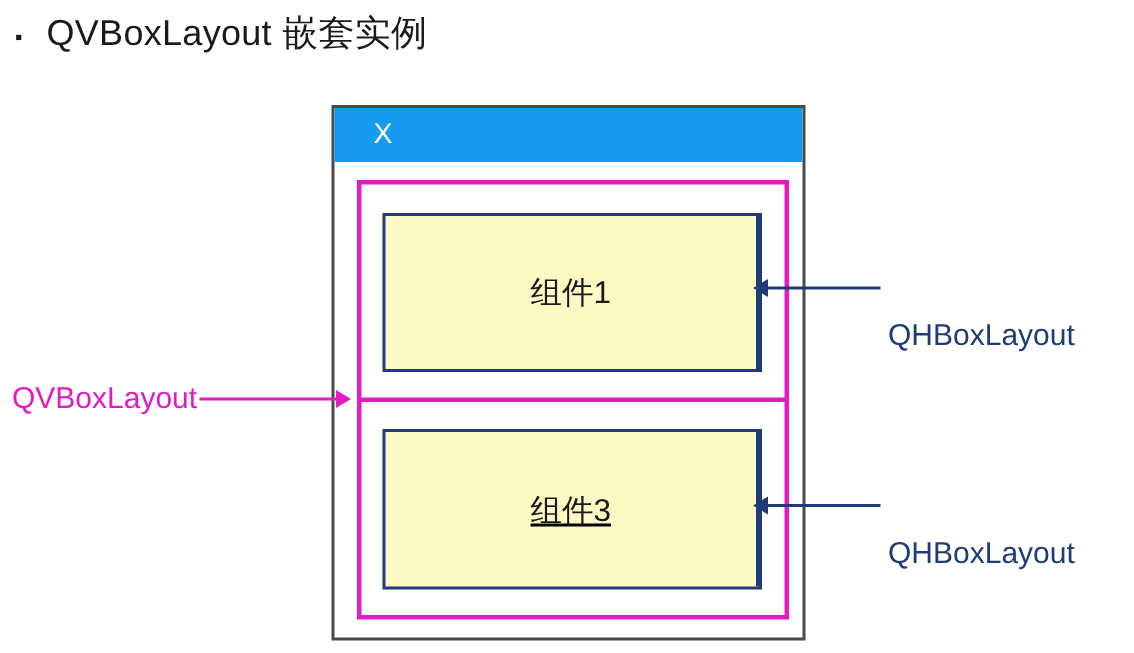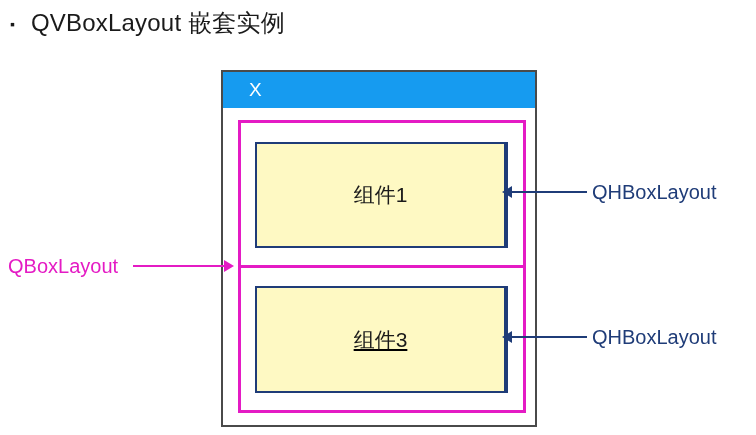--- a/index.html
+++ b/index.html
@@ -83,21 +83,21 @@
   }
   .cell.first{border-right:2px solid #1f3c78;}
 
   
   .callout-label{
     position:absolute;
     font-size:20px;line-height:24px;
     white-space:nowrap;
   }
   .magenta-text{color:#e41bc4;}
-  .navy-text{color:#1f3c78;}
+  .navy-text{color:#1f3c78;margin-top:32px;}
   .lbl-vbox{left:8px;top:254px;}
   .lbl-hbox-top{left:592px;top:180px;}
   .lbl-hbox-bottom{left:592px;top:325px;}
 
   
   .arrow-line{position:absolute;height:2px;}
   .arrow-line.magenta{background:#e41bc4;}
   .arrow-line.navy{background:#1f3c78;}
   .line-vbox{left:133px;top:265px;width:94px;}
   .line-hbox-top{left:510px;top:191px;width:77px;}
@@ -142,21 +142,21 @@
       <span>组件1</span>
     </div>
   </div>
 
   <div class="hbox-row row2">
     <div class="cell first">
       <span>组件3</span>
     </div>
   </div>
 
-  <div class="callout-label magenta-text lbl-vbox">QBoxLayout</div>
+  <div class="callout-label magenta-text lbl-vbox">QVBoxLayout</div>
   <div class="arrow-line magenta line-vbox"></div>
   <div class="arrow-head head-right head-vbox"></div>
 
   <div class="callout-label navy-text lbl-hbox-top">QHBoxLayout</div>
   <div class="arrow-line navy line-hbox-top"></div>
   <div class="arrow-head head-left head-hbox-top"></div>
 
   <div class="callout-label navy-text lbl-hbox-bottom">QHBoxLayout</div>
   <div class="arrow-line navy line-hbox-bottom"></div>
   <div class="arrow-head head-left head-hbox-bottom"></div>

